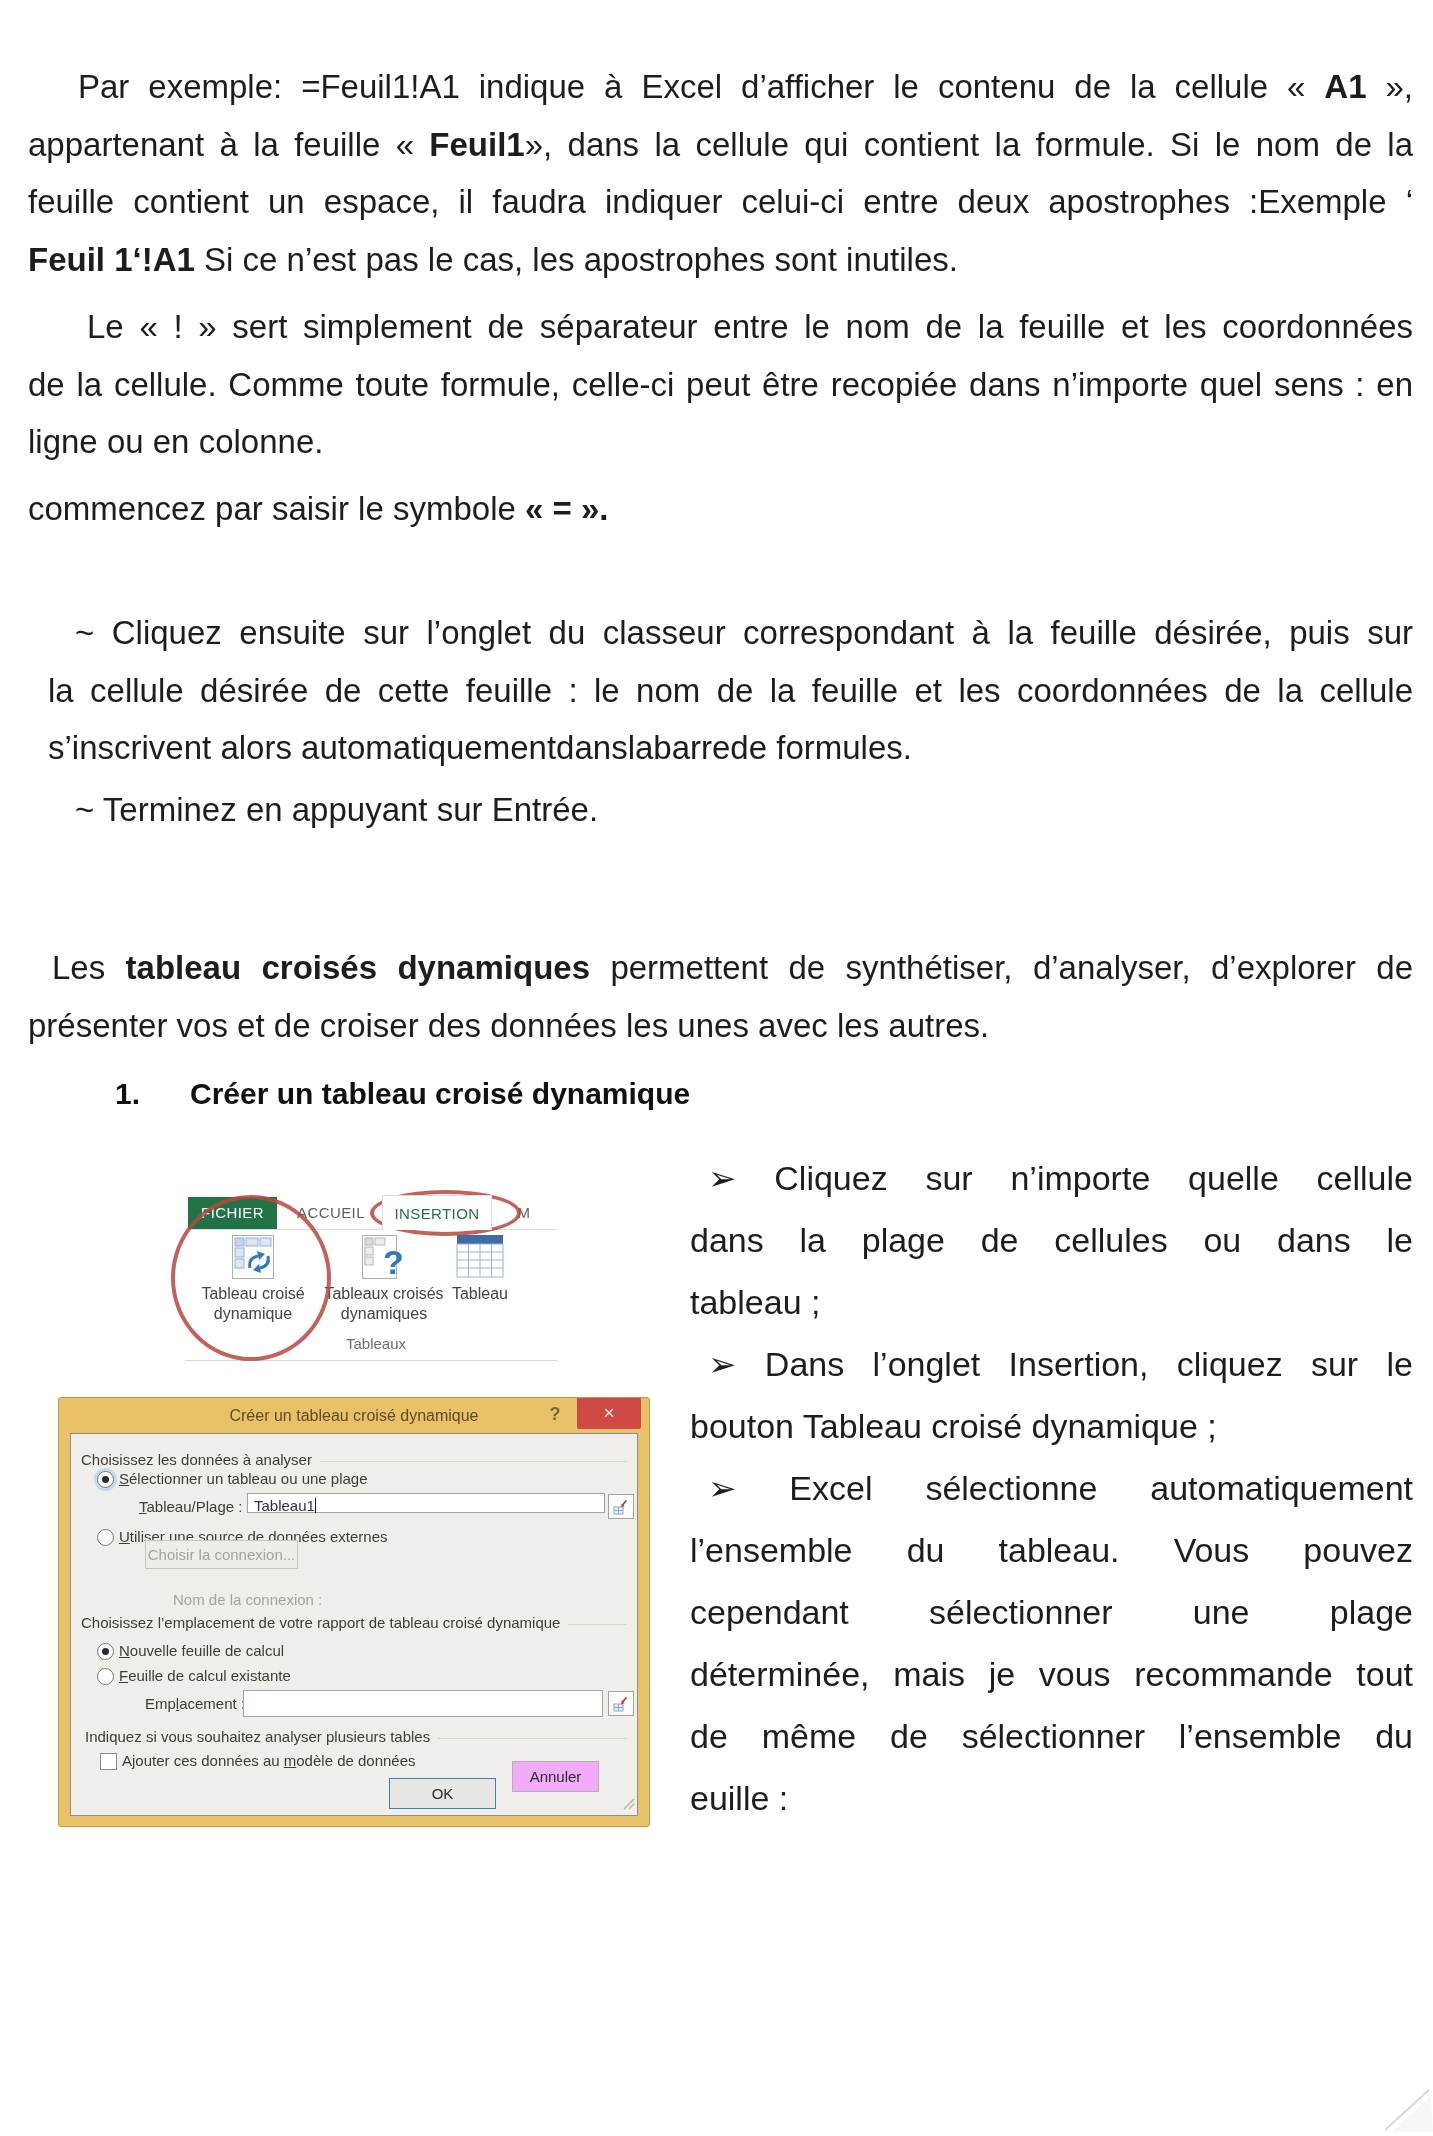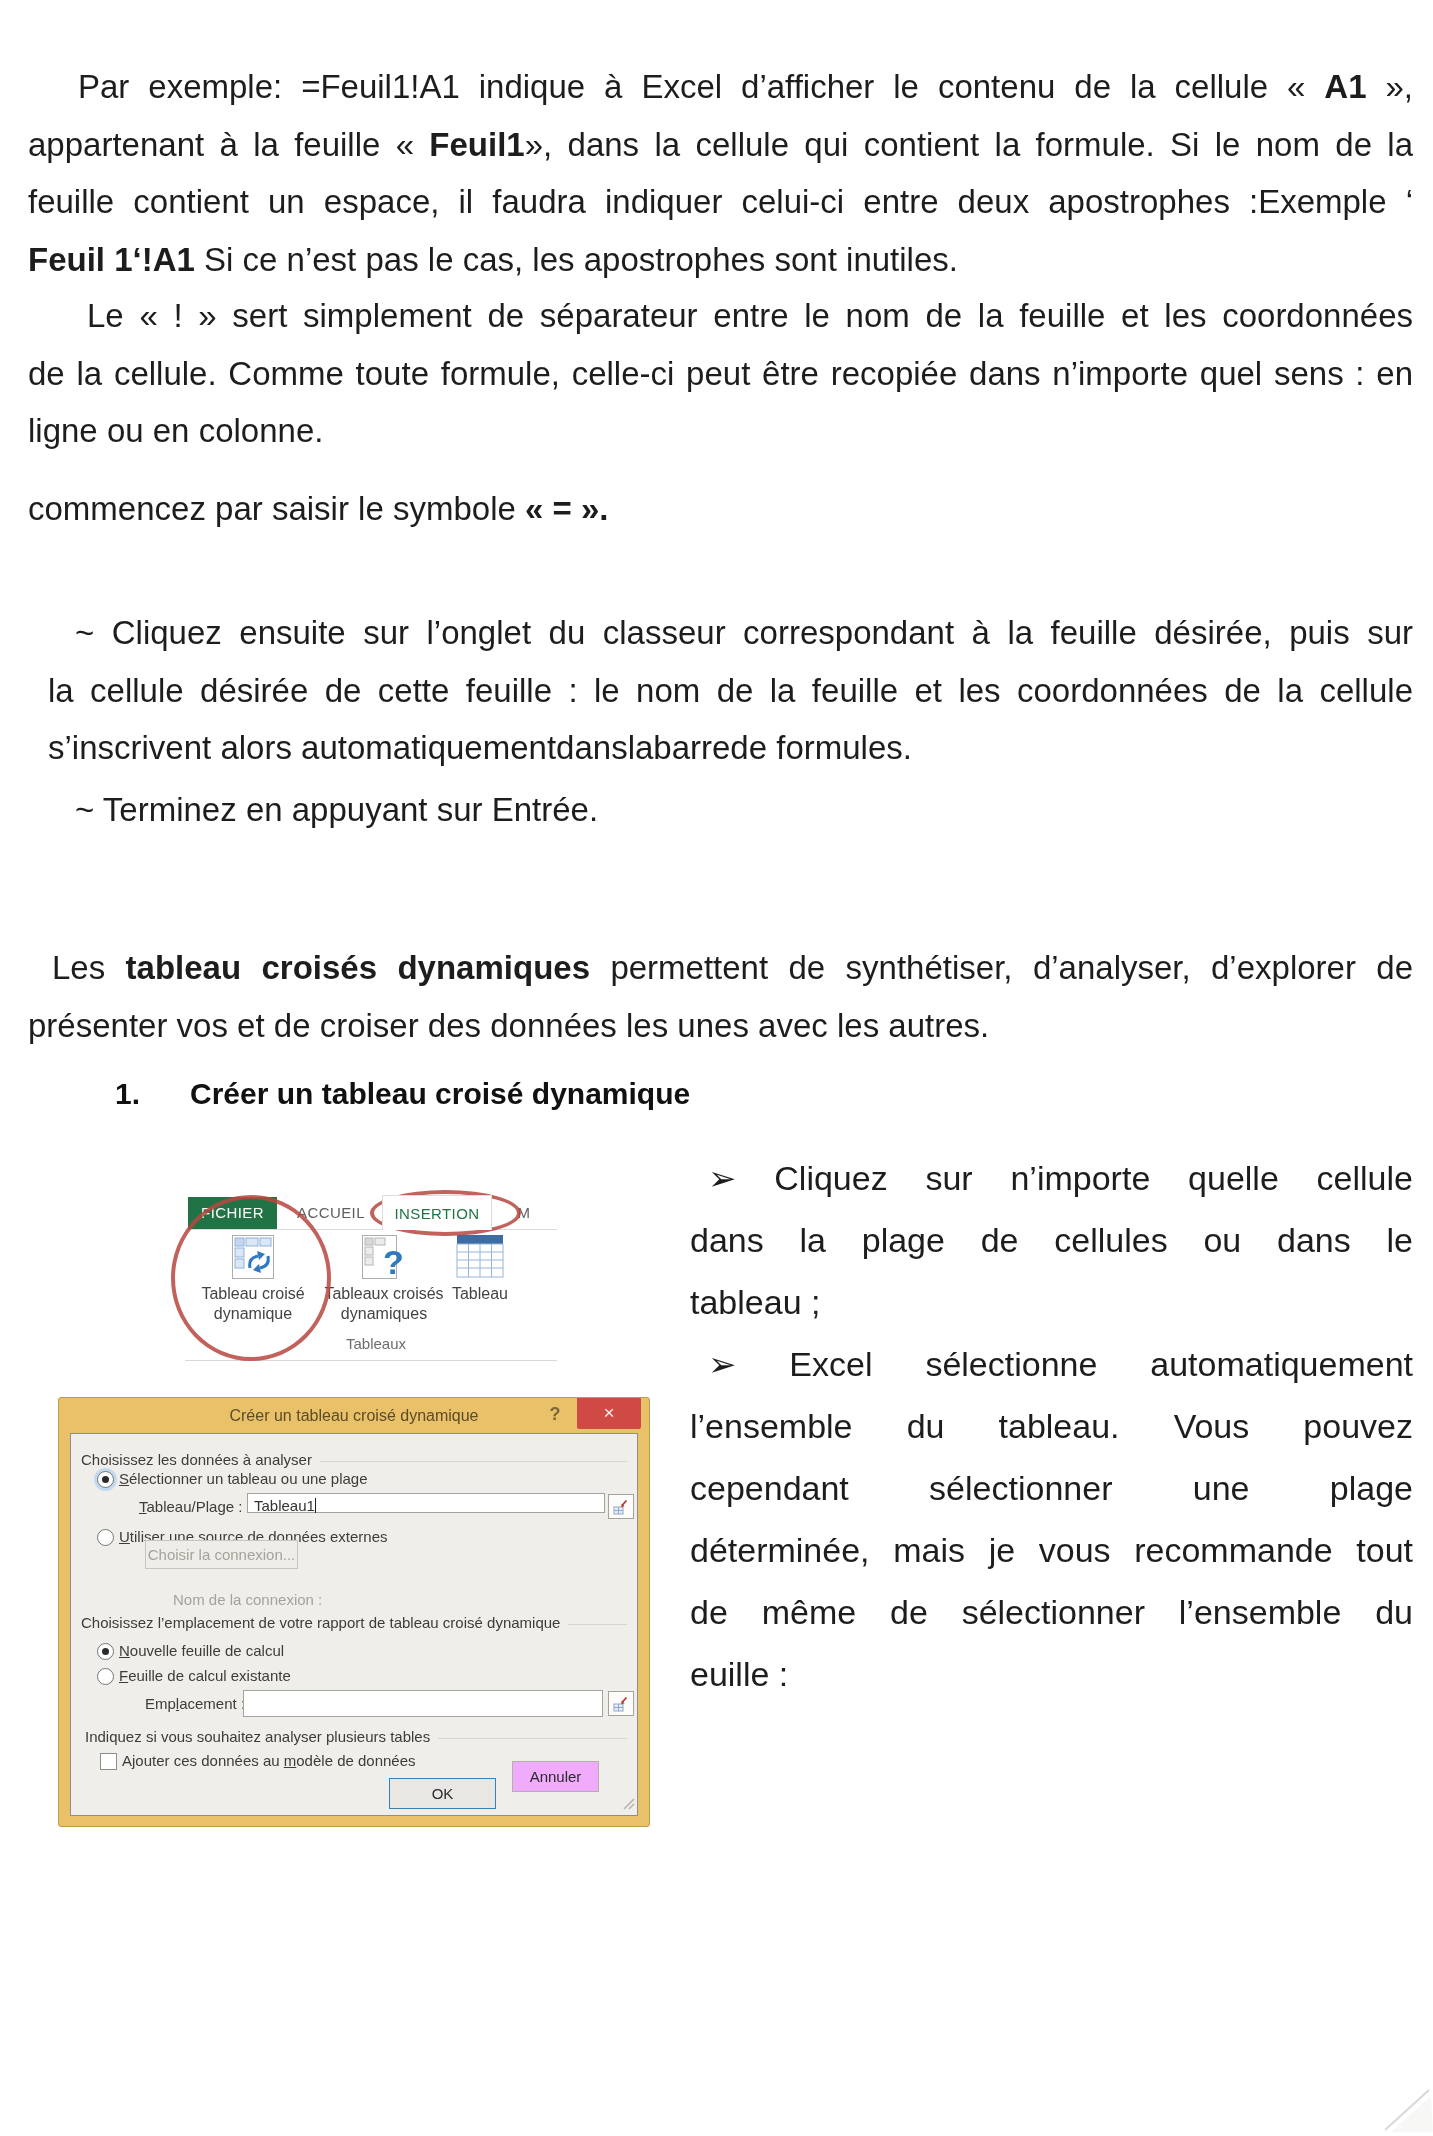--- a/index.html
+++ b/index.html
@@ -66,21 +66,21 @@
 <body>
 
 <div id="page">
 
   <div class="tb" style="left:28px;top:58px;width:1385px;">
       <div class="line" style="text-indent: 50px;"><span>Par exemple: =Feuil1!A1 indique à Excel d’afficher le contenu de la cellule « </span><b>A1</b><span> »,</span></div>
       <div class="line"><span>appartenant à la feuille « </span><b>Feuil1</b><span>», dans la cellule qui contient la formule. Si le nom de la</span></div>
       <div class="line"><span>feuille contient un espace, il faudra indiquer celui-ci entre deux apostrophes :Exemple ‘</span></div>
       <div class="line last"><b>Feuil 1‘!A1</b><span> Si ce n’est pas le cas, les apostrophes sont inutiles.</span></div>
     </div>
-  <div class="tb" style="left:28px;top:287px;width:1385px;">
+  <div class="tb" style="left:28px;top:298px;width:1385px;">
       <div class="line" style="text-indent: 59px;"><span>Le « ! » sert simplement de séparateur entre le nom de la feuille et les coordonnées</span></div>
       <div class="line"><span>de la cellule. Comme toute formule, celle-ci peut être recopiée dans n’importe quel sens : en</span></div>
       <div class="line last"><span>ligne ou en colonne.</span></div>
     </div>
   <div class="tb" style="left:28px;top:480px;width:1385px;">
       <div class="line last"><span>commencez par saisir le symbole </span><b>« = ».</b></div>
     </div>
   <div class="tb" style="left:48px;top:604px;width:1365px;">
       <div class="line" style="text-indent: 27px;"><span>~ Cliquez ensuite sur l’onglet du classeur correspondant à la feuille désirée, puis sur</span></div>
       <div class="line"><span>la cellule désirée de cette feuille : le nom de la feuille et les coordonnées de la cellule</span></div>
@@ -243,20 +243,24 @@
     </div>
   </div>
 
   <div id="rightcol">
     <div>
         <div class="line" style="text-indent: 18px;"><span>➢ Cliquez sur n’importe quelle cellule</span></div>
         <div class="line"><span>dans la plage de cellules ou dans le</span></div>
         <div class="line last"><span>tableau ;</span></div>
       </div>
     <div>
+        <div class="line" style="text-indent: 18px;"><span>➢ Dans l’onglet Insertion, cliquez sur le</span></div>
+        <div class="line last"><span>bouton Tableau croisé dynamique ;</span></div>
+      </div>
+    <div>
         <div class="line" style="text-indent: 18px;"><span>➢ Excel sélectionne automatiquement</span></div>
         <div class="line"><span>l’ensemble du tableau. Vous pouvez</span></div>
         <div class="line"><span>cependant sélectionner une plage</span></div>
         <div class="line"><span>déterminée, mais je vous recommande tout</span></div>
         <div class="line"><span>de même de sélectionner l’ensemble du</span></div>
         <div class="line last"><span>euille :</span></div>
       </div>
   </div>
 
   <div id="corner">

